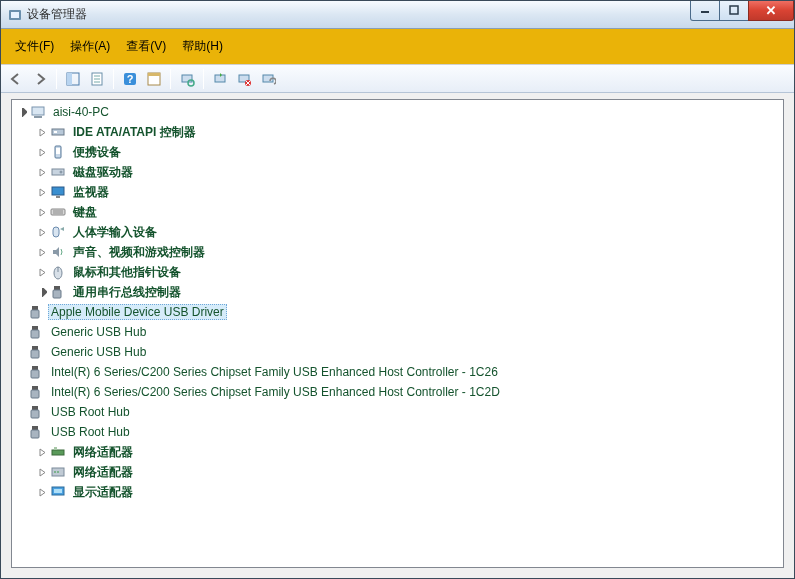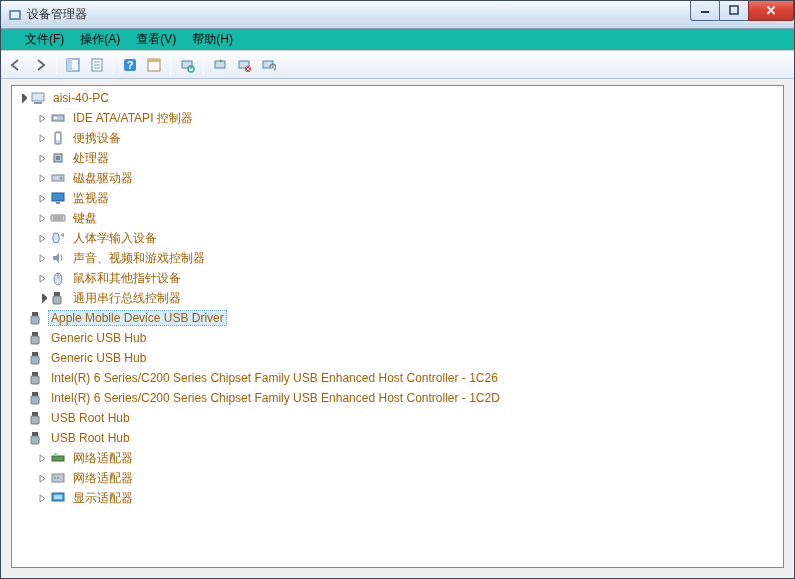--- a/index.html
+++ b/index.html
@@ -24,53 +24,53 @@
     font-size: 10px; color: #2a3a4a;
   }
   .winbtn.min { border-bottom-left-radius: 3px; }
   .winbtn.close {
     width: 46px; border-bottom-right-radius: 3px;
     background: linear-gradient(#ef6e62, #d94333 50%, #c0392b);
     color: #fff; border-color: #8a2a20;
     font-size: 13px; font-weight: bold;
   }
   .menubar {
-    height: 22px; background: #14b8a6; border-bottom: 1px solid #d0d0d0;
+    height: 36px; background: #eab308; border-bottom: 1px solid #d0d0d0;
     display: flex; align-items: center; font-size: 12px;
-    padding-left: 16px;
+    padding-left: 6px;
   }
   .menuitem { padding: 2px 8px; cursor: default; }
   .toolbar {
     height: 28px; background: linear-gradient(#fafcff, #e7eef7);
     border-bottom: 1px solid #b5c4d6; display: flex; align-items: center;
     padding: 0 4px; gap: 2px;
   }
   .tb-sep { width: 1px; height: 20px; background: #b8c4d2; margin: 0 3px; border-right: 1px solid #fff; }
   .tb-btn {
     width: 22px; height: 22px; display: flex; align-items: center; justify-content: center;
     border: 1px solid transparent; border-radius: 2px;
   }
   .content {
     flex: 1; background: #fff; margin: 6px 10px 10px 10px;
     border: 1px solid #828790; overflow: auto; padding: 2px 0;
   }
-  .tree { font-size: 12px; color: #a16207; }
+  .tree { font-size: 12px; color: #14532d; }
   .node { display: flex; align-items: center; height: 20px; white-space: nowrap; }
   .expander {
     width: 16px; height: 16px; display: flex; align-items: center; justify-content: center;
     cursor: pointer;
   }
   .expander svg { display:block; }
   .node-icon { width: 16px; height: 16px; margin-right: 4px; display:flex; align-items:center; justify-content:center;}
   .node-label { padding: 1px 3px; }
   .node-label.selected {
     background: #d6ecfa; border: 1px dotted #6fa8d8; padding: 0 2px;
   }
   .ind0 { padding-left: 2px; }
-  .ind1 { padding-left: 22px; }
+  .ind1 { padding-left: 22px; font-weight: bold; }
   .ind2 { }
 </style>
 </head>
 <body>
 
 <div class="window">
 
   <div class="titlebar">
     <span class="ticon">
       <svg width="16" height="16">
@@ -215,34 +215,20 @@
           <span class="node-label">便携设备</span>
         </div>
         <div class="node ind1">
           <span class="expander">
             <svg width="9" height="9">
               <path d="M2 1 L7 4.5 L2 8 Z" fill="#fff" stroke="#888"></path>
             </svg>
           </span>
           <span class="node-icon">
             <svg width="16" height="16">
-              <rect x="4" y="4" width="8" height="8" fill="#b8c8d8" stroke="#5a6a7a"></rect>
-              <rect x="6" y="6" width="4" height="4" fill="#7a8a9a"></rect>
-            </svg>
-          </span>
-          <span class="node-label">处理器</span>
-        </div>
-        <div class="node ind1">
-          <span class="expander">
-            <svg width="9" height="9">
-              <path d="M2 1 L7 4.5 L2 8 Z" fill="#fff" stroke="#888"></path>
-            </svg>
-          </span>
-          <span class="node-icon">
-            <svg width="16" height="16">
               <rect x="2" y="5" width="12" height="6" fill="#c8d4e0" stroke="#7a8a9a"></rect>
               <circle cx="11" cy="8" r="1.5" fill="#8a9aa8"></circle>
             </svg>
           </span>
           <span class="node-label">磁盘驱动器</span>
         </div>
         <div class="node ind1">
           <span class="expander">
             <svg width="9" height="9">
               <path d="M2 1 L7 4.5 L2 8 Z" fill="#fff" stroke="#888"></path>

